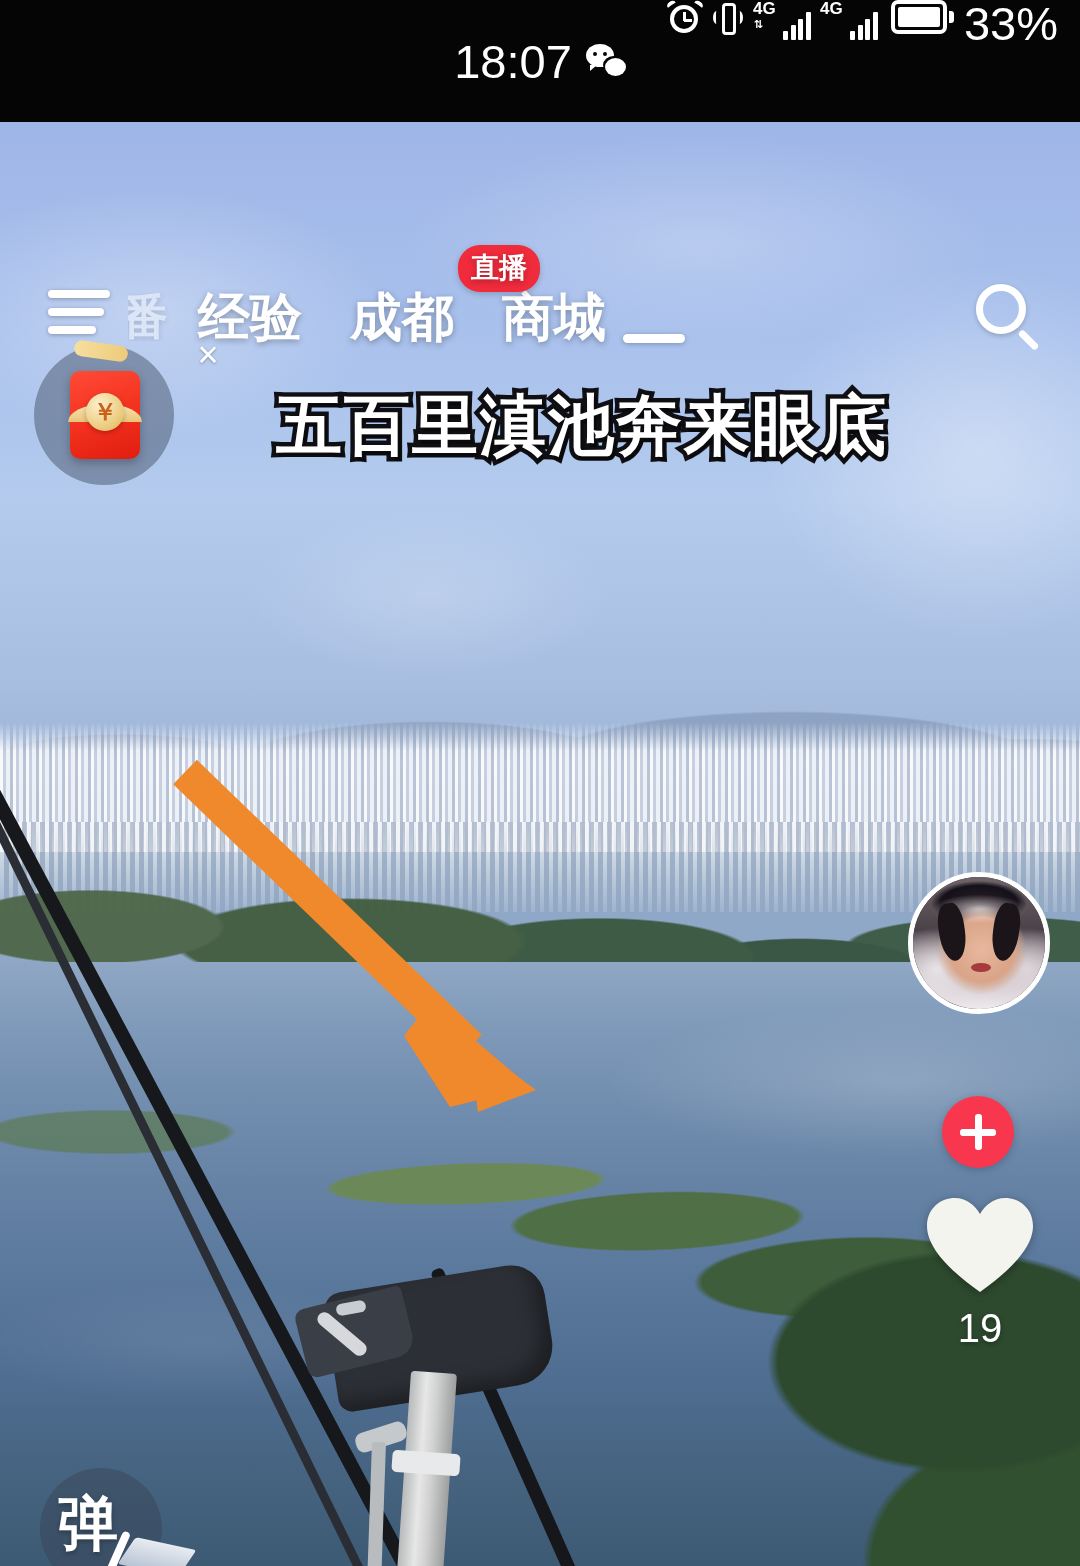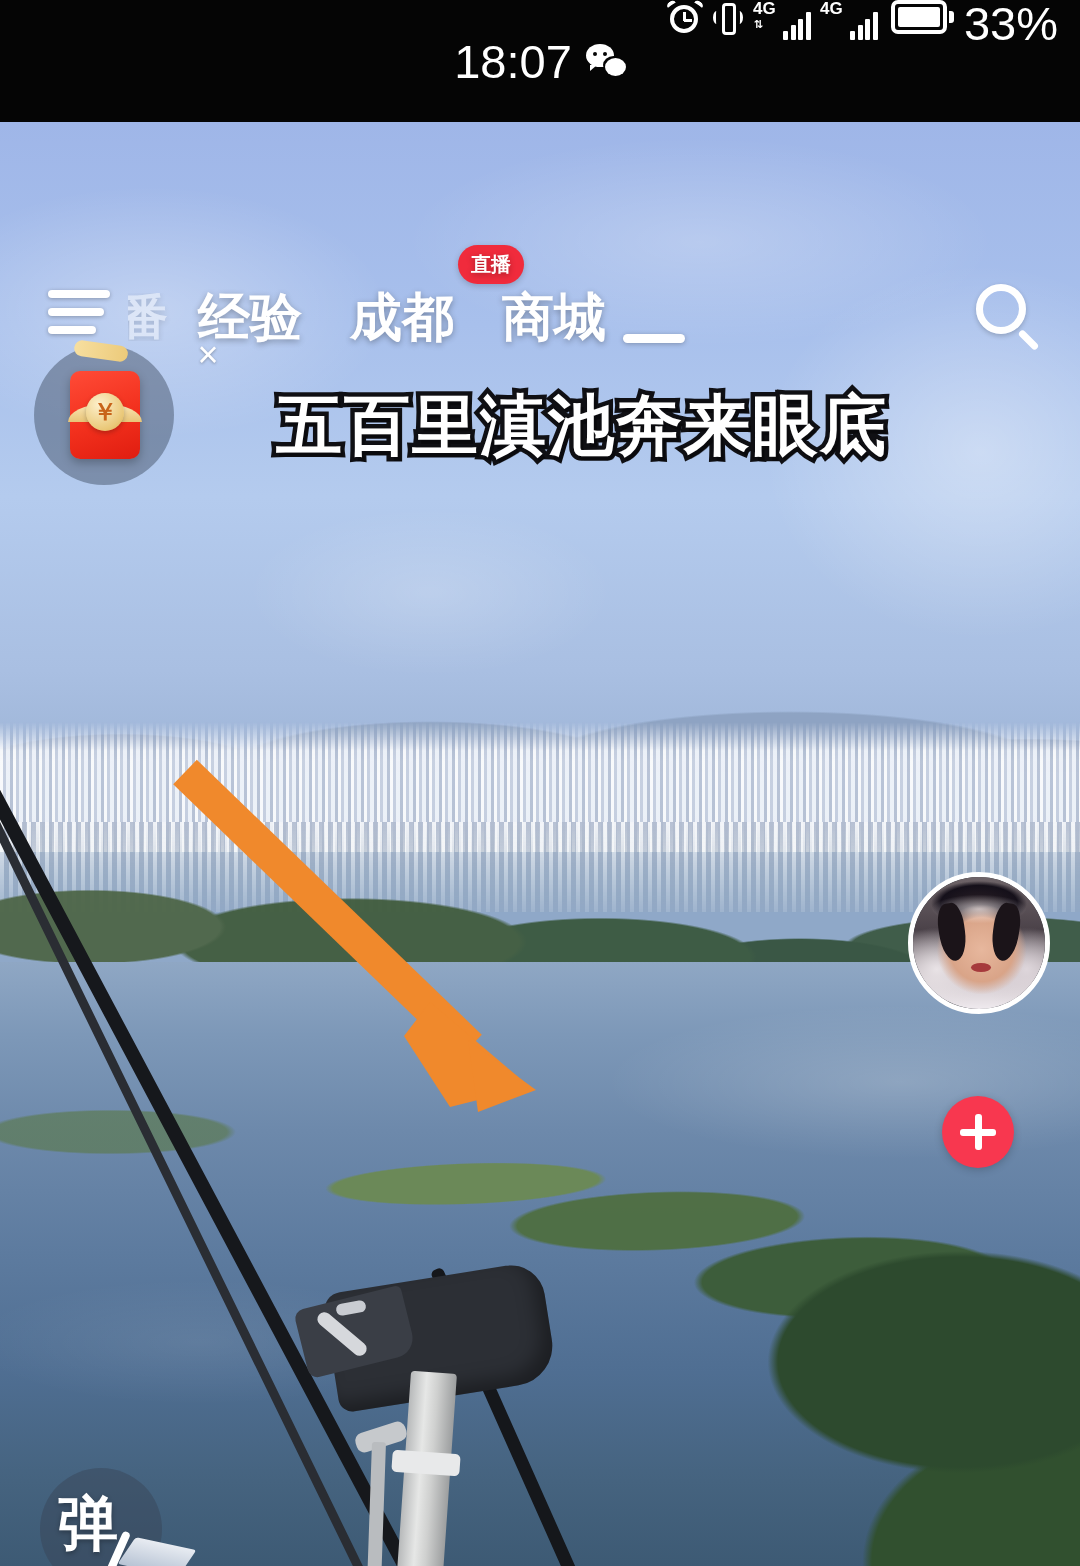--- a/index.html
+++ b/index.html
@@ -508,21 +508,21 @@
     background: #fff;
     border-radius: 5px;
     box-shadow: 0 1px 5px rgba(0,0,0,0.25);
   }
   .live-badge {
     position: absolute;
     left: -20px;
     top: -46px;
     background: #f02b3c;
     color: #fff;
-    font-size: 20px;
+    font-size: 28px;
     font-weight: 700;
     line-height: 1;
     padding: 9px 13px 10px 13px;
     border-radius: 22px;
     white-space: nowrap;
     box-shadow: 0 2px 6px rgba(0,0,0,0.2);
   }
   .nav-search {
     position: absolute;
     right: 36px; top: 160px;
@@ -907,20 +907,26 @@
         <span class="hair-l"></span>
         <span class="hair-r"></span>
         <span class="lips"></span>
       </div>
     </div>
     <div class="follow-btn">
       <span class="vbar"></span>
         <span class="hbar"></span>
     </div>
 
+    <div class="rail-item rail-like">
+      <svg class="heart" viewBox="0 0 110 100">
+        <path d="M55 96 C 18 70, 2 48, 2 30 C 2 12, 16 2, 30 2 C 41 2, 50 9, 55 18 C 60 9, 69 2, 80 2 C 94 2, 108 12, 108 30 C 108 48, 92 70, 55 96 Z" fill="#F4F4EE"></path>
+      </svg>
+      <div class="rail-label">19</div>
+    </div>
 
   </div>
 
   <div class="danmu">
     <span class="ch">弹</span>
     <span class="slash"></span>
     <span class="strip"></span>
   </div>
 
 </div>

